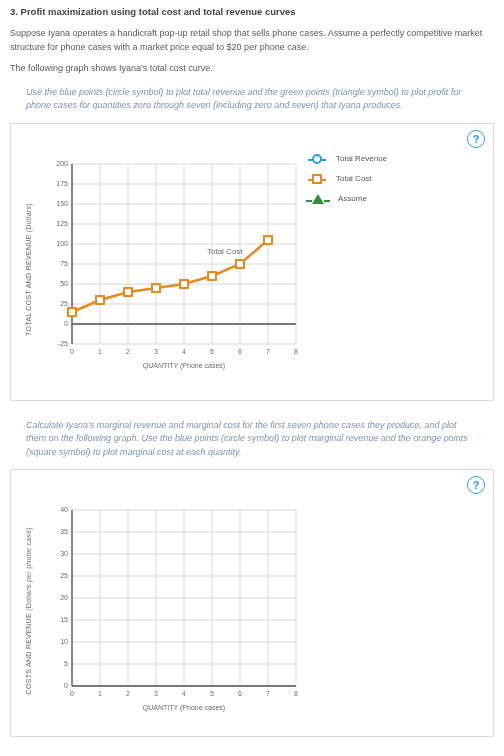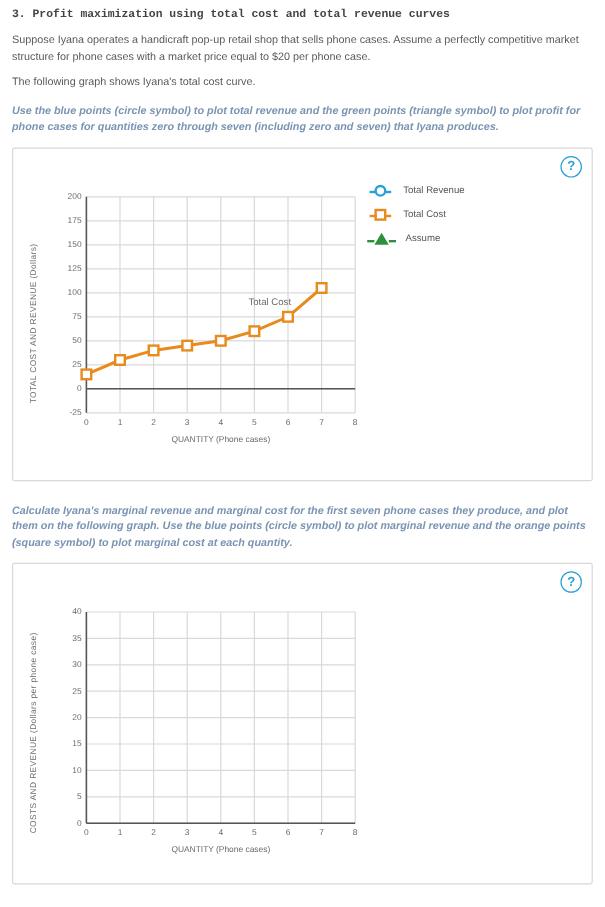--- a/index.html
+++ b/index.html
@@ -1,19 +1,19 @@
 <!DOCTYPE html>
 <html><head>
 <meta charset="utf-8">
 <style>
   * { box-sizing: border-box; margin: 0; padding: 0; }
   body { font-family: Arial, Helvetica, sans-serif; font-size: 9px; color: #5a5a5a; padding: 6px 10px 20px 10px; width: 504px; background: #fff; }
-  .title { font-weight: bold; font-size: 9.5px; color: #444; margin-bottom: 10px; font-family: Liberation Mono, monospace; }
+  .title { font-weight: bold; font-size: 9.5px; color: #444; margin-bottom: 10px; }
   p { line-height: 1.5; margin-bottom: 8px; }
-  .instr { color: #7a94b3; font-style: italic; line-height: 1.5; margin: 10px 0; font-weight: bold; }
+  .instr { color: #7a94b3; font-style: italic; line-height: 1.5; margin: 10px 16px; }
   .card { border: 1px solid #d8d8d8; border-radius: 2px; background: #fff; margin-bottom: 18px; }
   .card-top { display: flex; justify-content: flex-end; padding: 6px 8px; }
   .help { width: 18px; height: 18px; border: 1.5px solid #2aa0d8; border-radius: 50%; color: #2aa0d8; font-weight: bold; font-size: 11px; display: flex; align-items: center; justify-content: center; user-select: none; }
   .plotwrap { display: flex; align-items: flex-start; padding: 0 10px 14px 14px; gap: 10px; }
   .ylabel { writing-mode: vertical-rl; transform: rotate(180deg); font-size: 7px; color: #6a6a6a; align-self: center; letter-spacing: 0.3px; }
   .plot { position: relative; }
   .legend { font-size: 8px; color: #555; }
   .legend-item { display: flex; align-items: center; gap: 14px; margin-bottom: 10px; }
   .sym-circle { width: 10px; height: 10px; border: 2px solid #2aa0d8; background: #fff; border-radius: 50%; position: relative; }
   .sym-circle::before, .sym-circle::after { content:""; position:absolute; background:#2aa0d8; }

